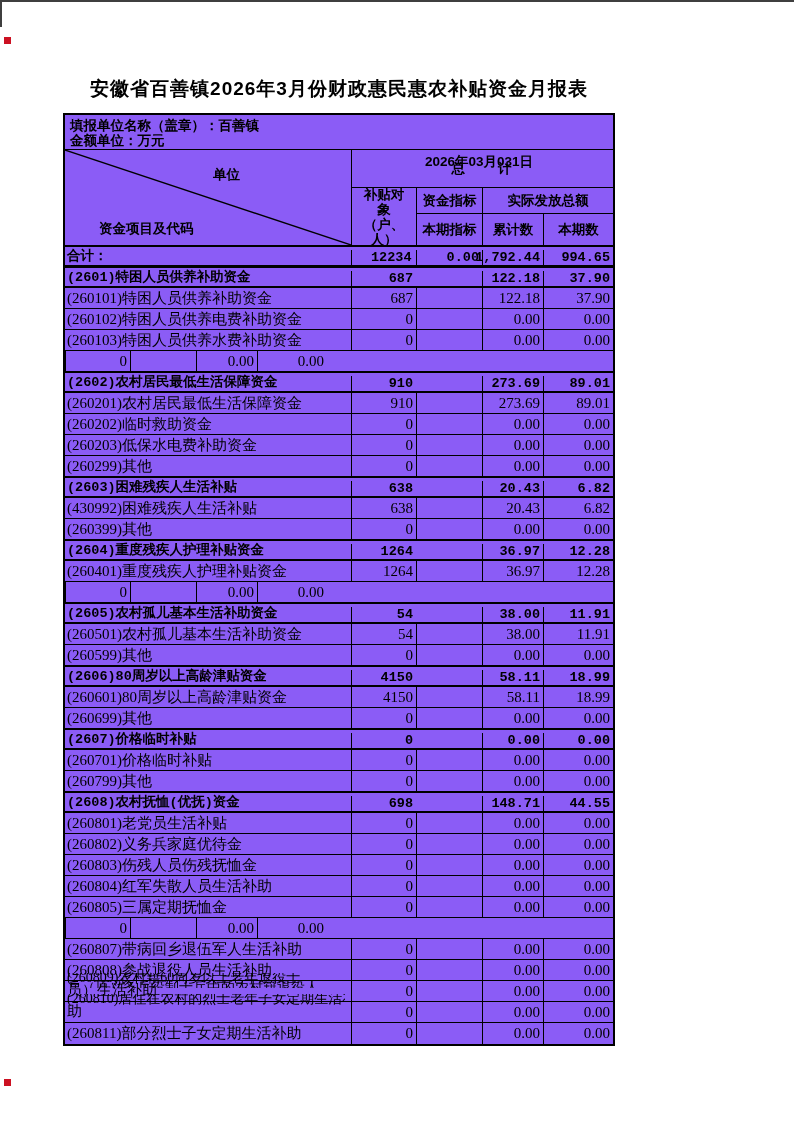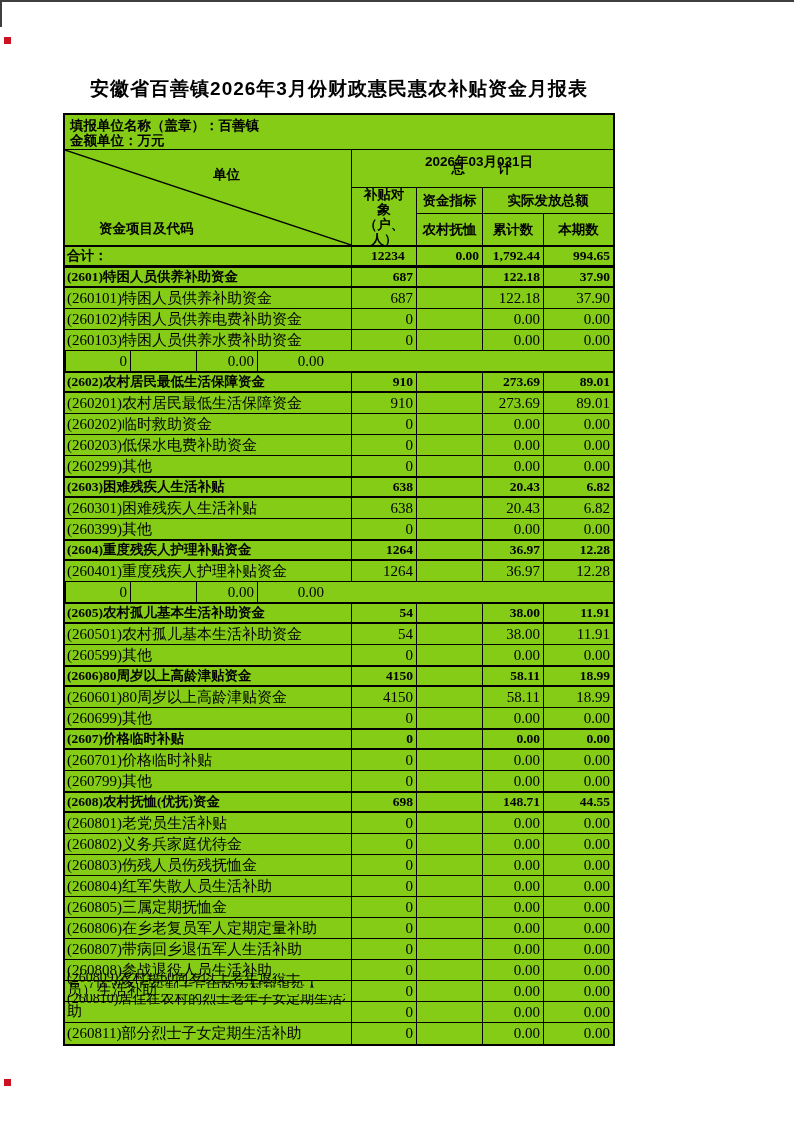--- a/index.html
+++ b/index.html
@@ -15,21 +15,21 @@
   .red-mark.bottom{left:4px;top:1079px;}
 
   .title{
     position:absolute;left:65px;top:76px;width:548px;text-align:center;
     font-family:"Liberation Sans","DejaVu Sans",sans-serif;font-weight:bold;
     font-size:19px;letter-spacing:1px;white-space:nowrap;
   }
 
   .sheet{
     position:absolute;left:63px;top:113px;width:552px;
-    border:2px solid #000;box-sizing:border-box;background:#84cc16;
+    border:2px solid #000;box-sizing:border-box;background:#8b5cf6;
   }
 
   
   .info{position:relative;height:35px;border-bottom:1px solid #000;box-sizing:border-box;
         font-family:"Liberation Sans","DejaVu Sans",sans-serif;font-weight:bold;font-size:13.5px;}
   .info .line1{position:absolute;left:5px;top:3px;line-height:15px;}
   .info .line2{position:absolute;left:5px;top:18px;line-height:15px;}
   .info .date{position:absolute;left:360px;top:6px;line-height:15px;margin-top:33px;}
 
   
@@ -50,21 +50,21 @@
   .h-pidx{grid-column:3;grid-row:3;border-left:1px solid #000;}
   .h-cum{grid-column:4;grid-row:3;border-left:1px solid #000;}
   .h-cur{grid-column:5;grid-row:3;border-left:1px solid #000;}
 
   
   .rows{font-size:15px;}
   .row{display:flex;height:21px;border-bottom:1px solid #000;box-sizing:border-box;position:relative;}
   .row:last-child{border-bottom:none;}
   .row.bold{
     border-top:1px solid #000;border-bottom-width:2px;
-    font-family:Liberation Serif, serif;font-weight:bold;font-size:13.5px;
+    font-family:Liberation Mono, monospace;font-weight:bold;font-size:13.5px;align-items:flex-end;
   }
   .cell{display:flex;align-items:center;box-sizing:border-box;overflow:visible;}
   .c1{width:286px;padding-left:2px;}
   .c2{width:65px;border-left:1px solid #000;}
   .c3{width:66px;border-left:1px solid #000;}
   .c4{width:61px;border-left:1px solid #000;}
   .c5{width:70px;border-left:1px solid #000;}
   .num{justify-content:flex-end;padding-right:3px;}
   .num.left{justify-content:flex-start;padding-left:19px;padding-right:0;}
   .c1.of{align-items:flex-end;padding-bottom:1px;position:relative;}
@@ -97,21 +97,21 @@
       <svg width="286" height="95">
         <line x1="0" y1="0" x2="286" y2="95" stroke="#000" stroke-width="1.3"></line>
       </svg>
       <span class="c-top">单位</span>
       <span class="c-bot">资金项目及代码</span>
     </div>
     <div class="h-total">总　　计</div>
     <div class="h-obj">补贴对象（户、人）</div>
     <div class="h-fund">资金指标</div>
     <div class="h-act">实际发放总额</div>
-    <div class="h-pidx">农村抚恤</div>
+    <div class="h-pidx">本期指标</div>
     <div class="h-cum">累计数</div>
     <div class="h-cur">本期数</div>
   </div>
 
   <div class="rows" id="rows">
       <div class="row bold">
         <div class="cell c1">
           <span>合计：</span>
         </div>
         <div class="cell c2 num left">12234</div>
@@ -210,21 +210,21 @@
         <div class="cell c1">
           <span>(2603)困难残疾人生活补贴</span>
         </div>
         <div class="cell c2 num">638</div>
         <div class="cell c3 num"></div>
         <div class="cell c4 num">20.43</div>
         <div class="cell c5 num">6.82</div>
       </div>
       <div class="row">
         <div class="cell c1">
-          <span>(260301)困难残疾人生活补贴</span>
+          <span>(430992)困难残疾人生活补贴</span>
         </div>
         <div class="cell c2 num">638</div>
         <div class="cell c3 num"></div>
         <div class="cell c4 num">20.43</div>
         <div class="cell c5 num">6.82</div>
       </div>
       <div class="row">
         <div class="cell c1">
           <span>(260399)其他</span>
         </div>
@@ -386,23 +386,20 @@
       <div class="row">
         <div class="cell c1">
           <span>(260805)三属定期抚恤金</span>
         </div>
         <div class="cell c2 num">0</div>
         <div class="cell c3 num"></div>
         <div class="cell c4 num">0.00</div>
         <div class="cell c5 num">0.00</div>
       </div>
       <div class="row">
-        <div class="cell c1">
-          <span>(260806)在乡老复员军人定期定量补助</span>
-        </div>
         <div class="cell c2 num">0</div>
         <div class="cell c3 num"></div>
         <div class="cell c4 num">0.00</div>
         <div class="cell c5 num">0.00</div>
       </div>
       <div class="row">
         <div class="cell c1">
           <span>(260807)带病回乡退伍军人生活补助</span>
         </div>
         <div class="cell c2 num">0</div>

